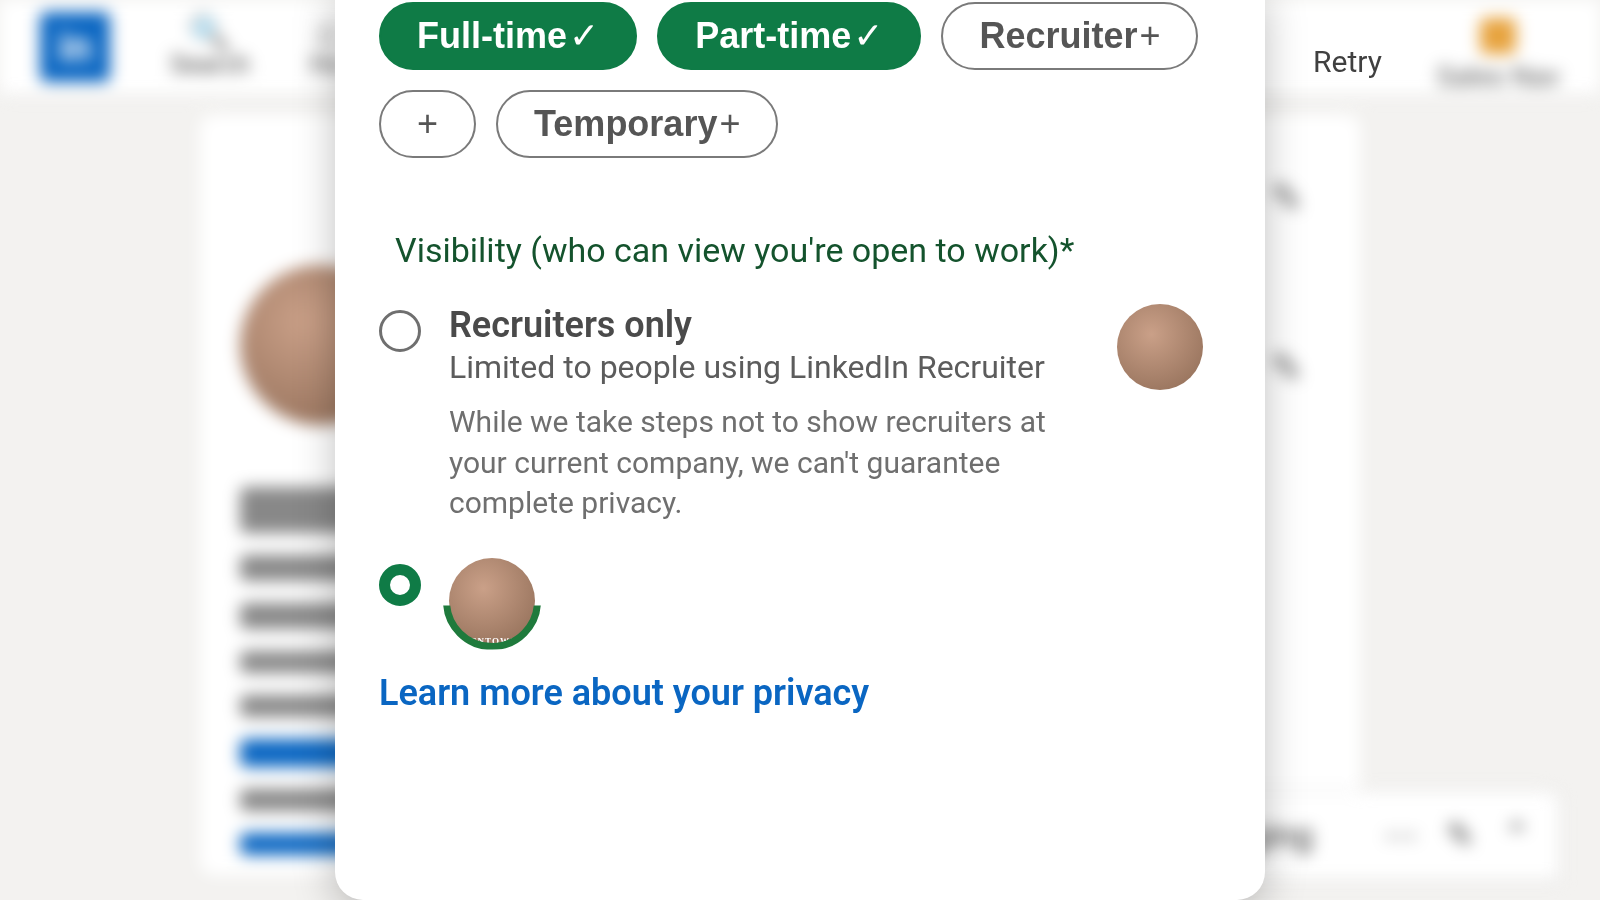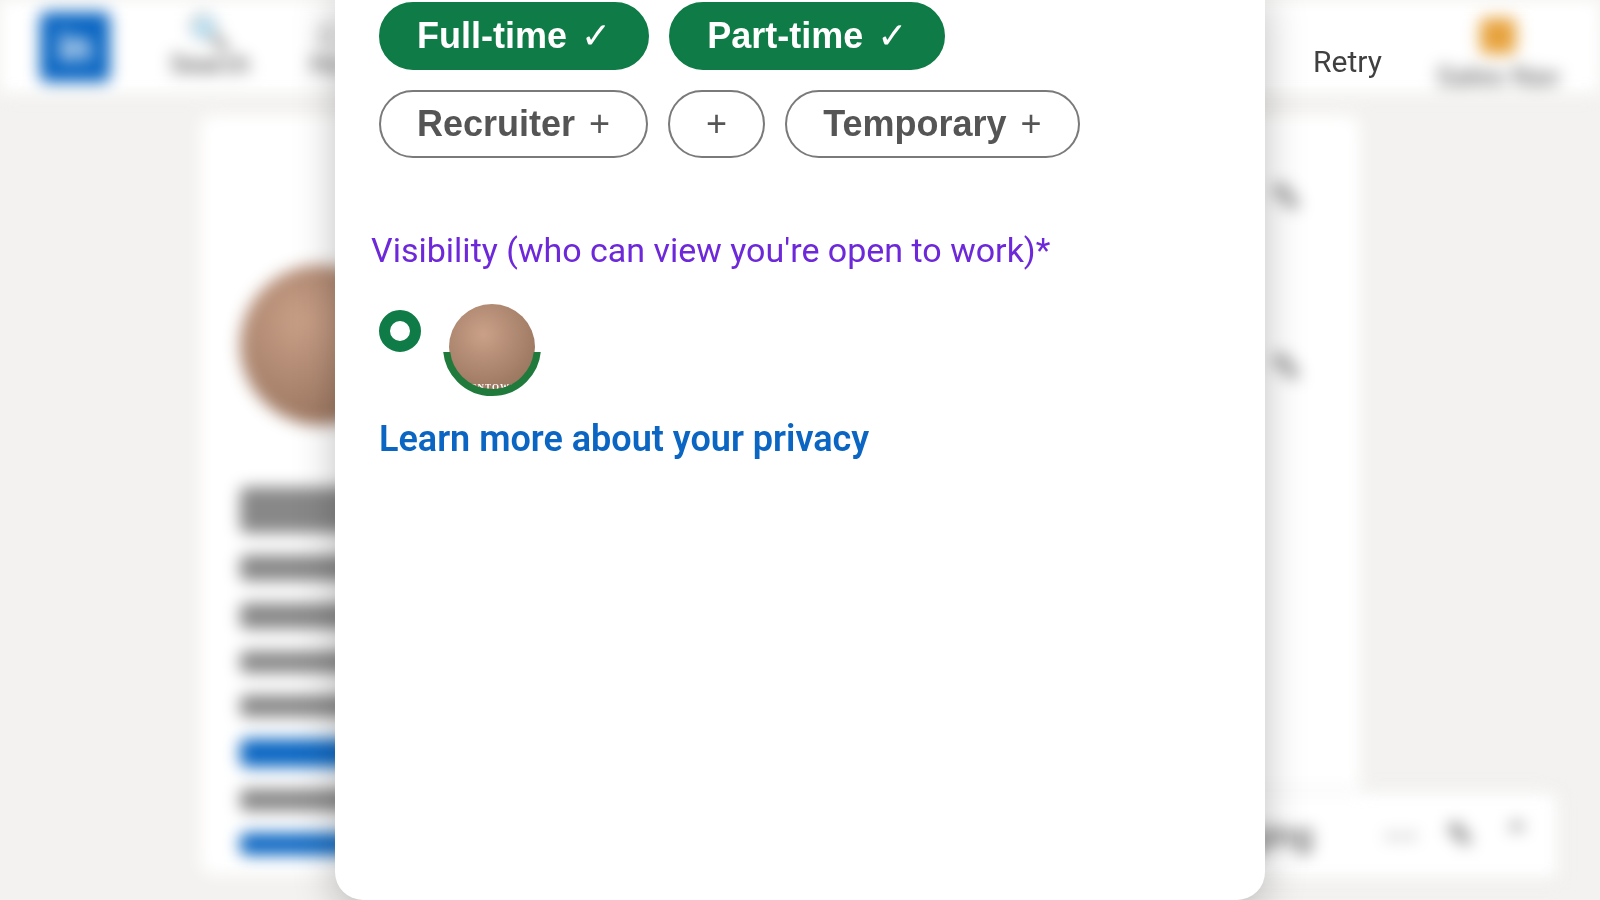--- a/index.html
+++ b/index.html
@@ -55,32 +55,32 @@
     width: 930px;
     background:#fff;
     border-radius: 0 0 28px 28px;
     box-shadow: 0 10px 40px rgba(0,0,0,.25);
     padding: 0 0 0 0;
     display:flex; flex-direction:column;
   }
 
   .chips { display:flex; flex-wrap:wrap; gap:20px; padding: 14px 44px 28px 44px; }
   .chip {
-    display:inline-flex; align-items:center; gap:14px;
+    display:inline-flex; align-items:center; gap:2px;
     border-radius: 999px; padding: 14px 36px;
     font-size: 36px; font-weight:600; line-height:1;
     border:2px solid #7a7a7a; background:#fff; color:#555;
     cursor:pointer;
   }
   .chip.sel { background:#0f7b46; border-color:#0f7b46; color:#fff; }
   .chip .mark { font-weight:400; }
 
   .section-label {
-    padding: 44px 44px 0 36px;
-    color:#6d28d9; font-size:34px;
+    padding: 44px 44px 0 60px;
+    color:#14532d; font-size:34px;
   }
 
   .option {
     display:flex; align-items:flex-start; gap:28px;
     padding: 34px 44px 0 44px;
   }
   .radio {
     flex: 0 0 auto;
     width:42px; height:42px; border-radius:50%;
     border:3px solid #6f6f6f; margin-top:6px; position:relative;
@@ -187,20 +187,29 @@
         <span class="mark">+</span>
       </button>
       <button class="chip">
         <span>Temporary</span>
         <span class="mark">+</span>
       </button>
     </div>
 
     <div class="section-label">Visibility (who can view you're open to work)*</div>
 
+    <div class="option">
+      <div class="radio"></div>
+      <div class="opt-body">
+        <div class="opt-title">Recruiters only</div>
+        <div class="opt-sub">Limited to people using LinkedIn Recruiter</div>
+        <div class="opt-note">While we take steps not to show recruiters at your current company, we can't guarantee complete privacy.</div>
+      </div>
+      <div class="opt-thumb"></div>
+    </div>
 
     <div class="option">
       <div class="radio sel"></div>
       <div class="opt-thumb ring">
         <span class="tag">#OPENTOWORK</span>
       </div>
     </div>
 
     <a href="#" class="privacy-link">Learn more about your privacy</a>
 

